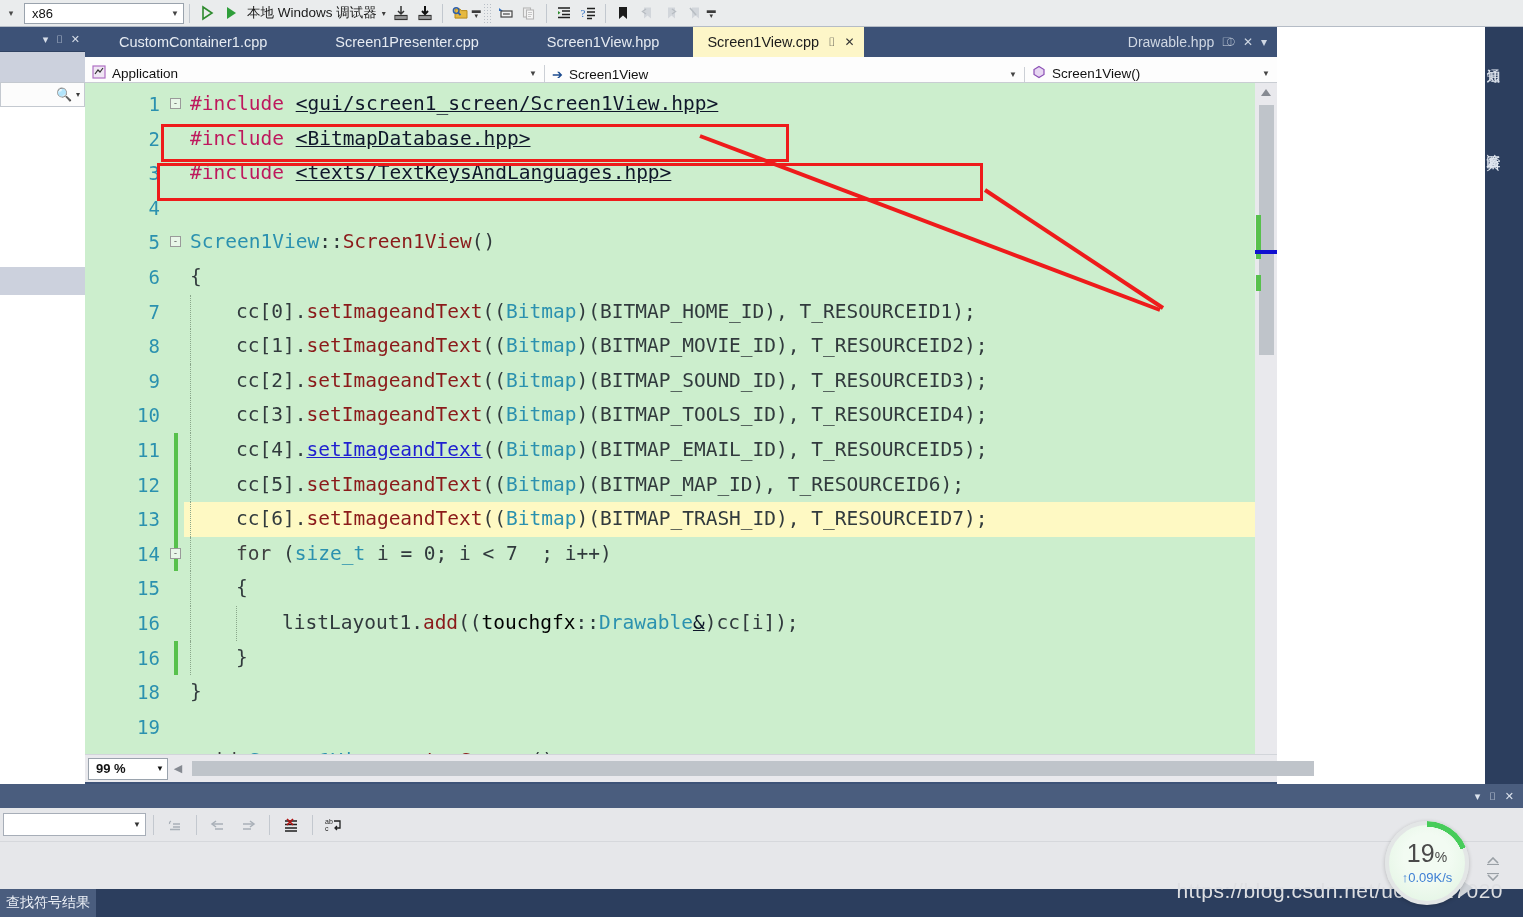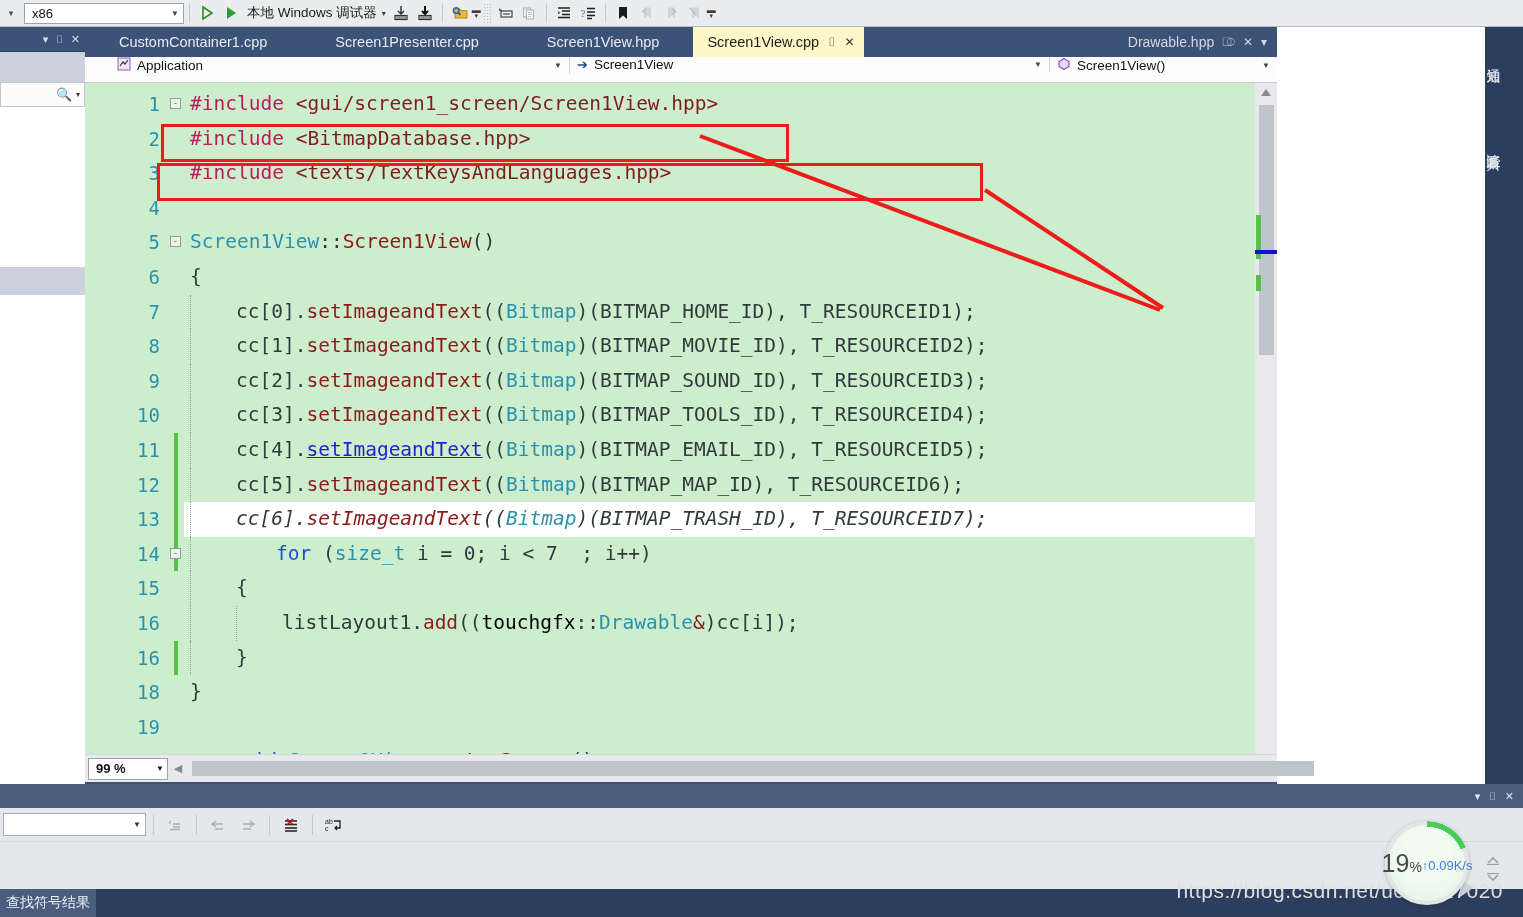--- a/index.html
+++ b/index.html
@@ -88,23 +88,22 @@
   }
   .tab.active .pin, .tab.active .x { font-size: 12px; color: #333; }
   .tabstrip-right {
     margin-left: auto; display: flex; align-items: center; gap: 8px;
     padding-right: 10px; color: #cfd7e3; font-size: 14px;
   }
   .tabstrip-right .x, .tabstrip-right .pin, .tabstrip-right .dn { font-size: 12px; }
 
   
   .navbar {
-    height: 26px; background: #fdfdfd; display: flex; align-items: flex-start;
+    height: 26px; background: #fdfdfd; display: flex; align-items: flex-end;
     border-bottom: 1px solid #c9cdd3;
-    padding-left: 25px;
   }
   .nav-cell {
     display: flex; align-items: center; gap: 6px; padding: 0 7px;
     border-right: 1px solid #ccd0d6; font-size: 13.5px; color: #111;
   }
   .nav-cell .label { flex: 1; white-space: nowrap; }
   .nav-cell .arw { font-size: 8px; color: #444; padding-left: 6px; }
   .nav-c1 { width: 460px; }
   .nav-c2 { width: 480px; }
   .nav-c3 { flex: 1; border-right: none; }
@@ -122,33 +121,33 @@
   .gutter-marks { width: 14px; flex: none; position: relative; padding-top: 4px; }
   .gutter-marks .bar {
     position: absolute; left: 4px; width: 4px; background: #57c14c;
   }
   .code-lines {
     flex: 1; padding-top: 4px; position: relative;
     font-family: "DejaVu Sans Mono", monospace; font-size: 19.5px;
     color: #1a1a1a; white-space: pre;
   }
   .cl { height: 34.6px; line-height: 34.6px; padding-left: 6px; }
-  .cl.hl { background: #ffffff; font-style: italic; }
+  .cl.hl { background: #fef9c3; }
   .fold {
     position: absolute; left: -14px; width: 11px; height: 11px;
     border: 1px solid #9a9a9a; background: #e8f6e8; color: #555;
     font-size: 9px; line-height: 9px; text-align: center; top: 11px;
   }
   .indentline {
     position: absolute; top: 0; bottom: 0; width: 1px;
     border-left: 1px dotted #8aa78b;
   }
-  .t-key  { color: #1d4ed8; margin-left: 40px; }
+  .t-key  { color: #404040; }
   .t-pp   { color: #be185d; }
-  .t-str  { color: #7f1d1d; }
+  .t-str  { color: #0f172a; text-decoration: underline; }
   .t-fn   { color: #8b1a1a; }
   .t-fnu  { color: #1f1fd0; text-decoration: underline; }
   .t-ns   { color: #000000; }
   .t-cls  { color: #2b91af; }
   .t-teal { color: #2b91af; }
   .t-id   { color: #313a3d; }
 
   
   .vscroll {
     position: absolute; right: 0; top: 0; width: 22px; height: 671px;
@@ -234,21 +233,21 @@
     background: #4a5d7e; color: #eef2f8; font-size: 14px;
     display: flex; align-items: center; padding: 0 6px; white-space: nowrap;
   }
 
   
   .netwidget {
     position: absolute; right: 54px; bottom: 12px; width: 84px; height: 84px;
     border-radius: 50%;
     background: radial-gradient(circle at 50% 42%, #f2fbf2 40%, #dff3e0 100%);
     border: 4px solid #e3e6e6;
-    display: flex; flex-direction: row; align-items: center; justify-content: center;
+    display: flex; flex-direction: column; align-items: center; justify-content: center;
     box-shadow: 0 1px 4px rgba(0,0,0,0.22);
   }
   .netwidget .ring {
     position: absolute; left: -4px; top: -4px; width: 84px; height: 84px;
     border-radius: 50%;
     background: conic-gradient(#47cc5a 0deg 68deg, transparent 68deg 360deg);
     -webkit-mask: radial-gradient(circle, transparent 36px, #000 36.5px);
             mask: radial-gradient(circle, transparent 36px, #000 36.5px);
   }
   .nw-pct { font-size: 25px; color: #4a4a4a; line-height: 1; position: relative; }

